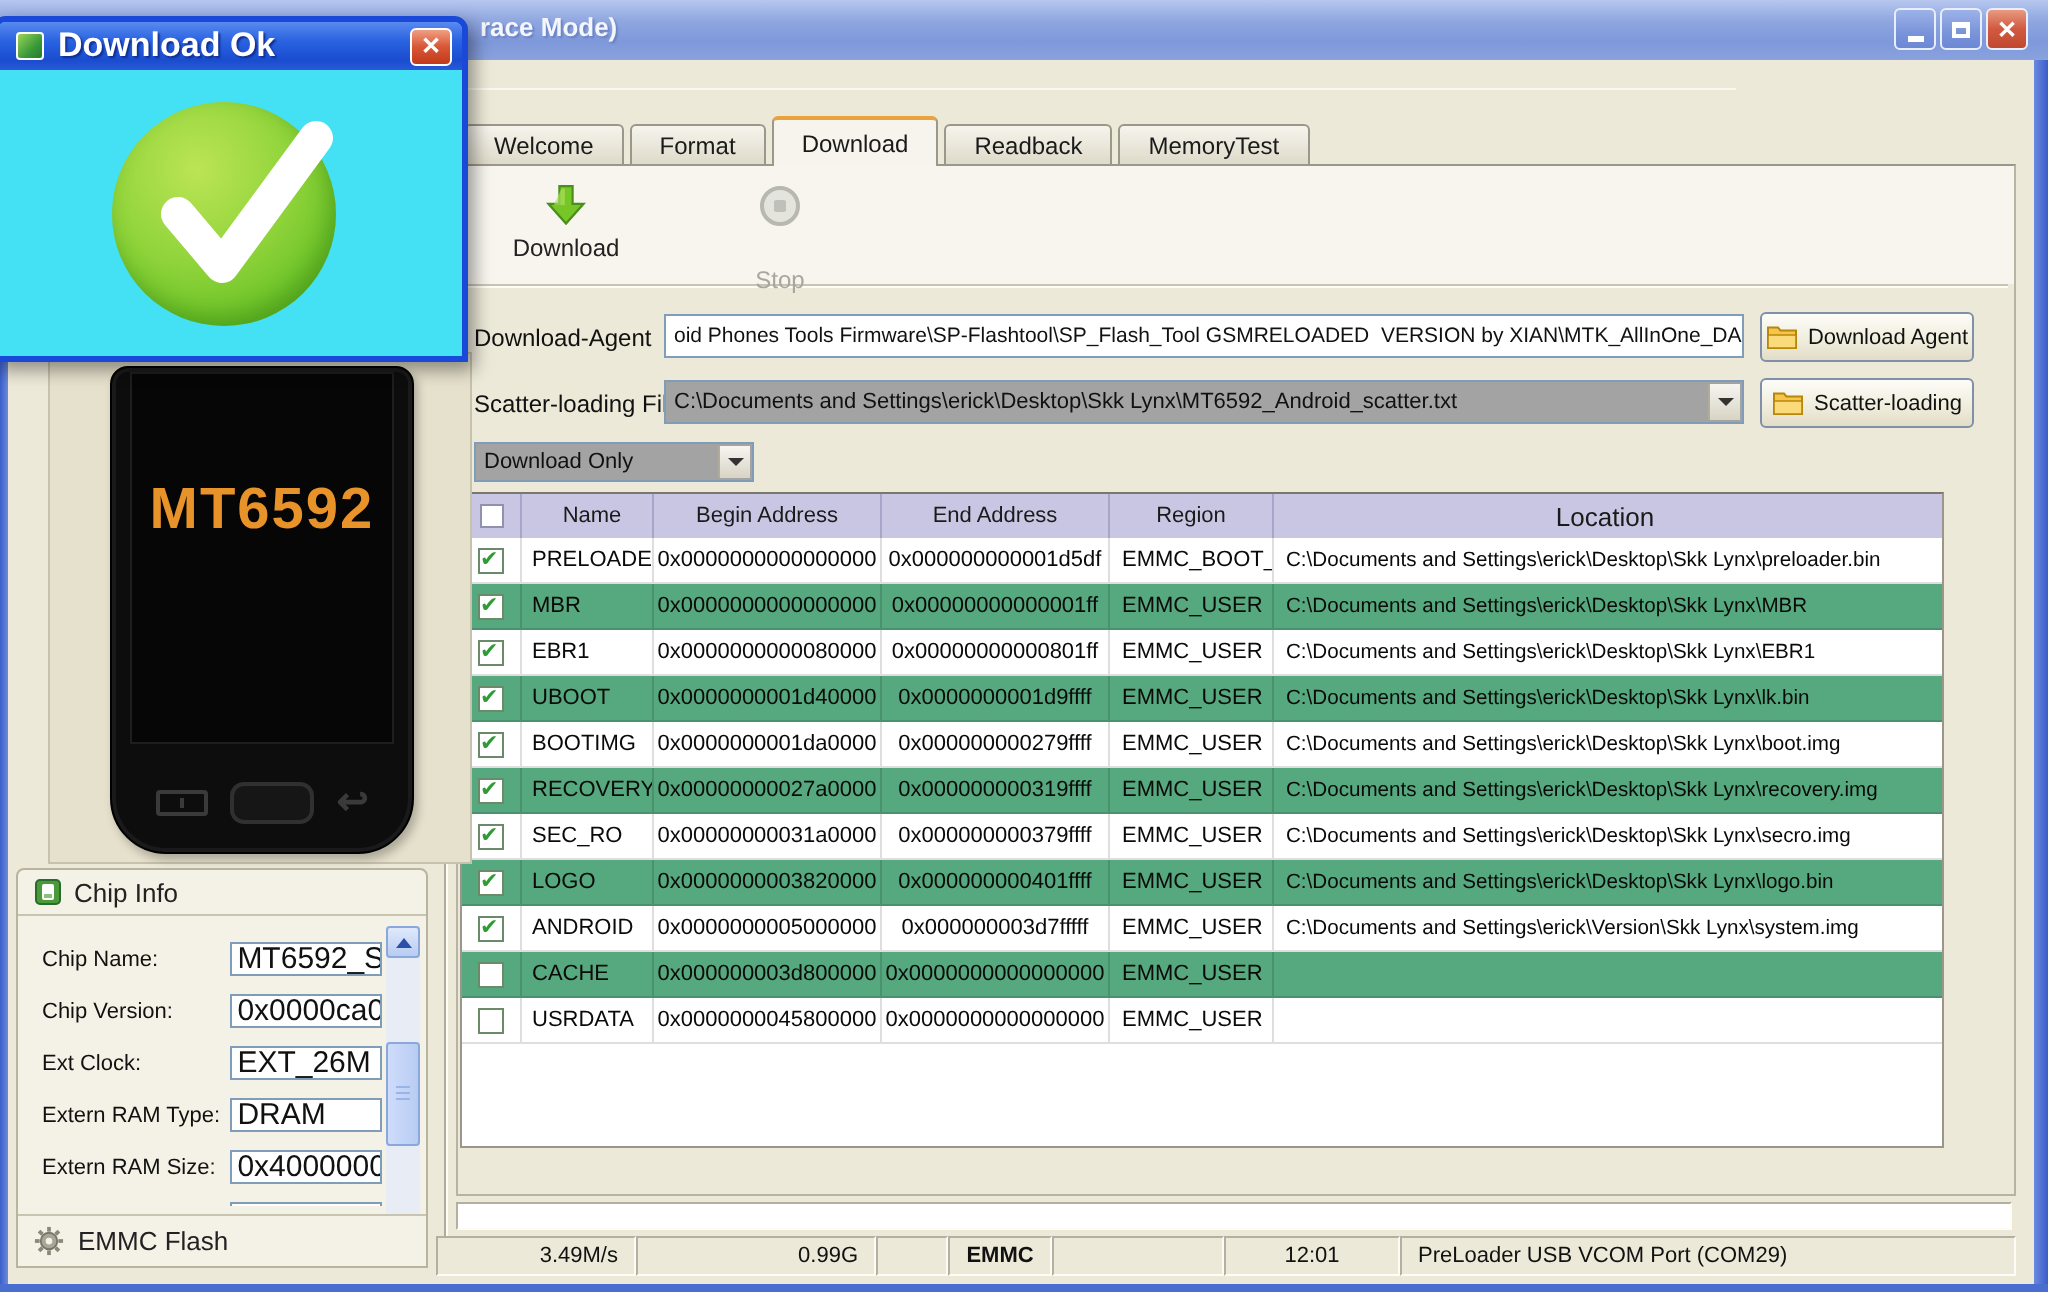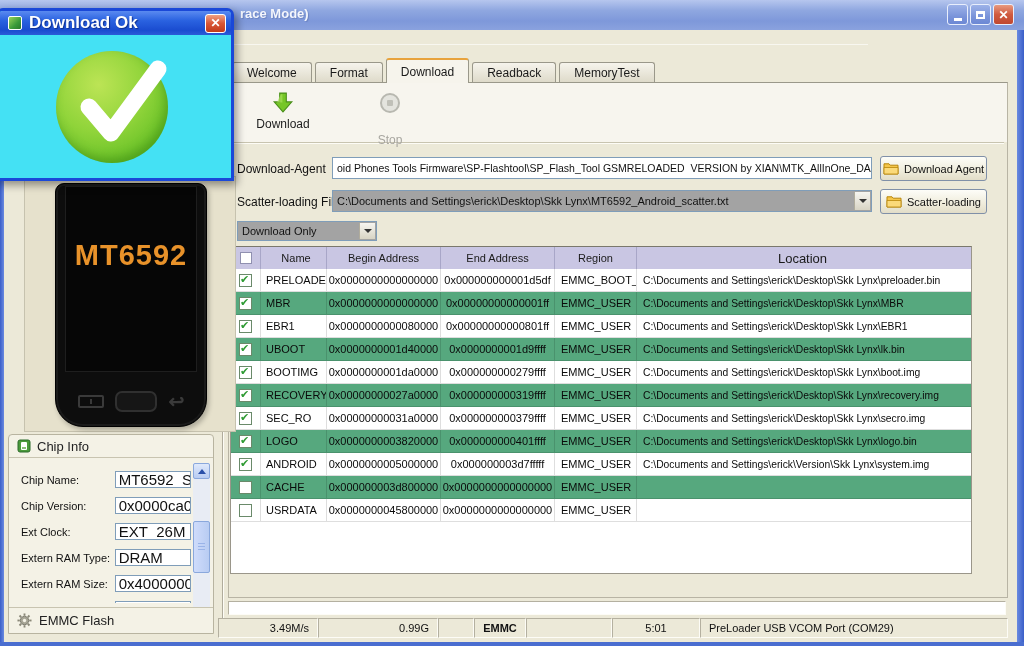--- a/index.html
+++ b/index.html
@@ -365,21 +365,21 @@
       </div>
   </div>
 
   <div class="progressbar"></div>
   <div class="statusbar">
     <div class="status-seg seg-right" style="width:100px;">3.49M/s</div>
     <div class="status-seg seg-right" style="width:120px;">0.99G</div>
     <div class="status-seg" style="width:36px;"></div>
     <div class="status-seg seg-center seg-bold" style="width:52px;">EMMC</div>
     <div class="status-seg" style="width:86px;"></div>
-    <div class="status-seg seg-center" style="width:88px;">5:01</div>
+    <div class="status-seg seg-center" style="width:88px;">12:01</div>
     <div class="status-seg" style="width:308px;">PreLoader USB VCOM Port (COM29)</div>
   </div>
 
   <div class="phone-panel">
     <div class="phone">
       <div class="phone-screen">
         <div class="phone-label">MT6592</div>
       </div>
       <div class="phone-nav">
         <div class="icon-menu"></div>

